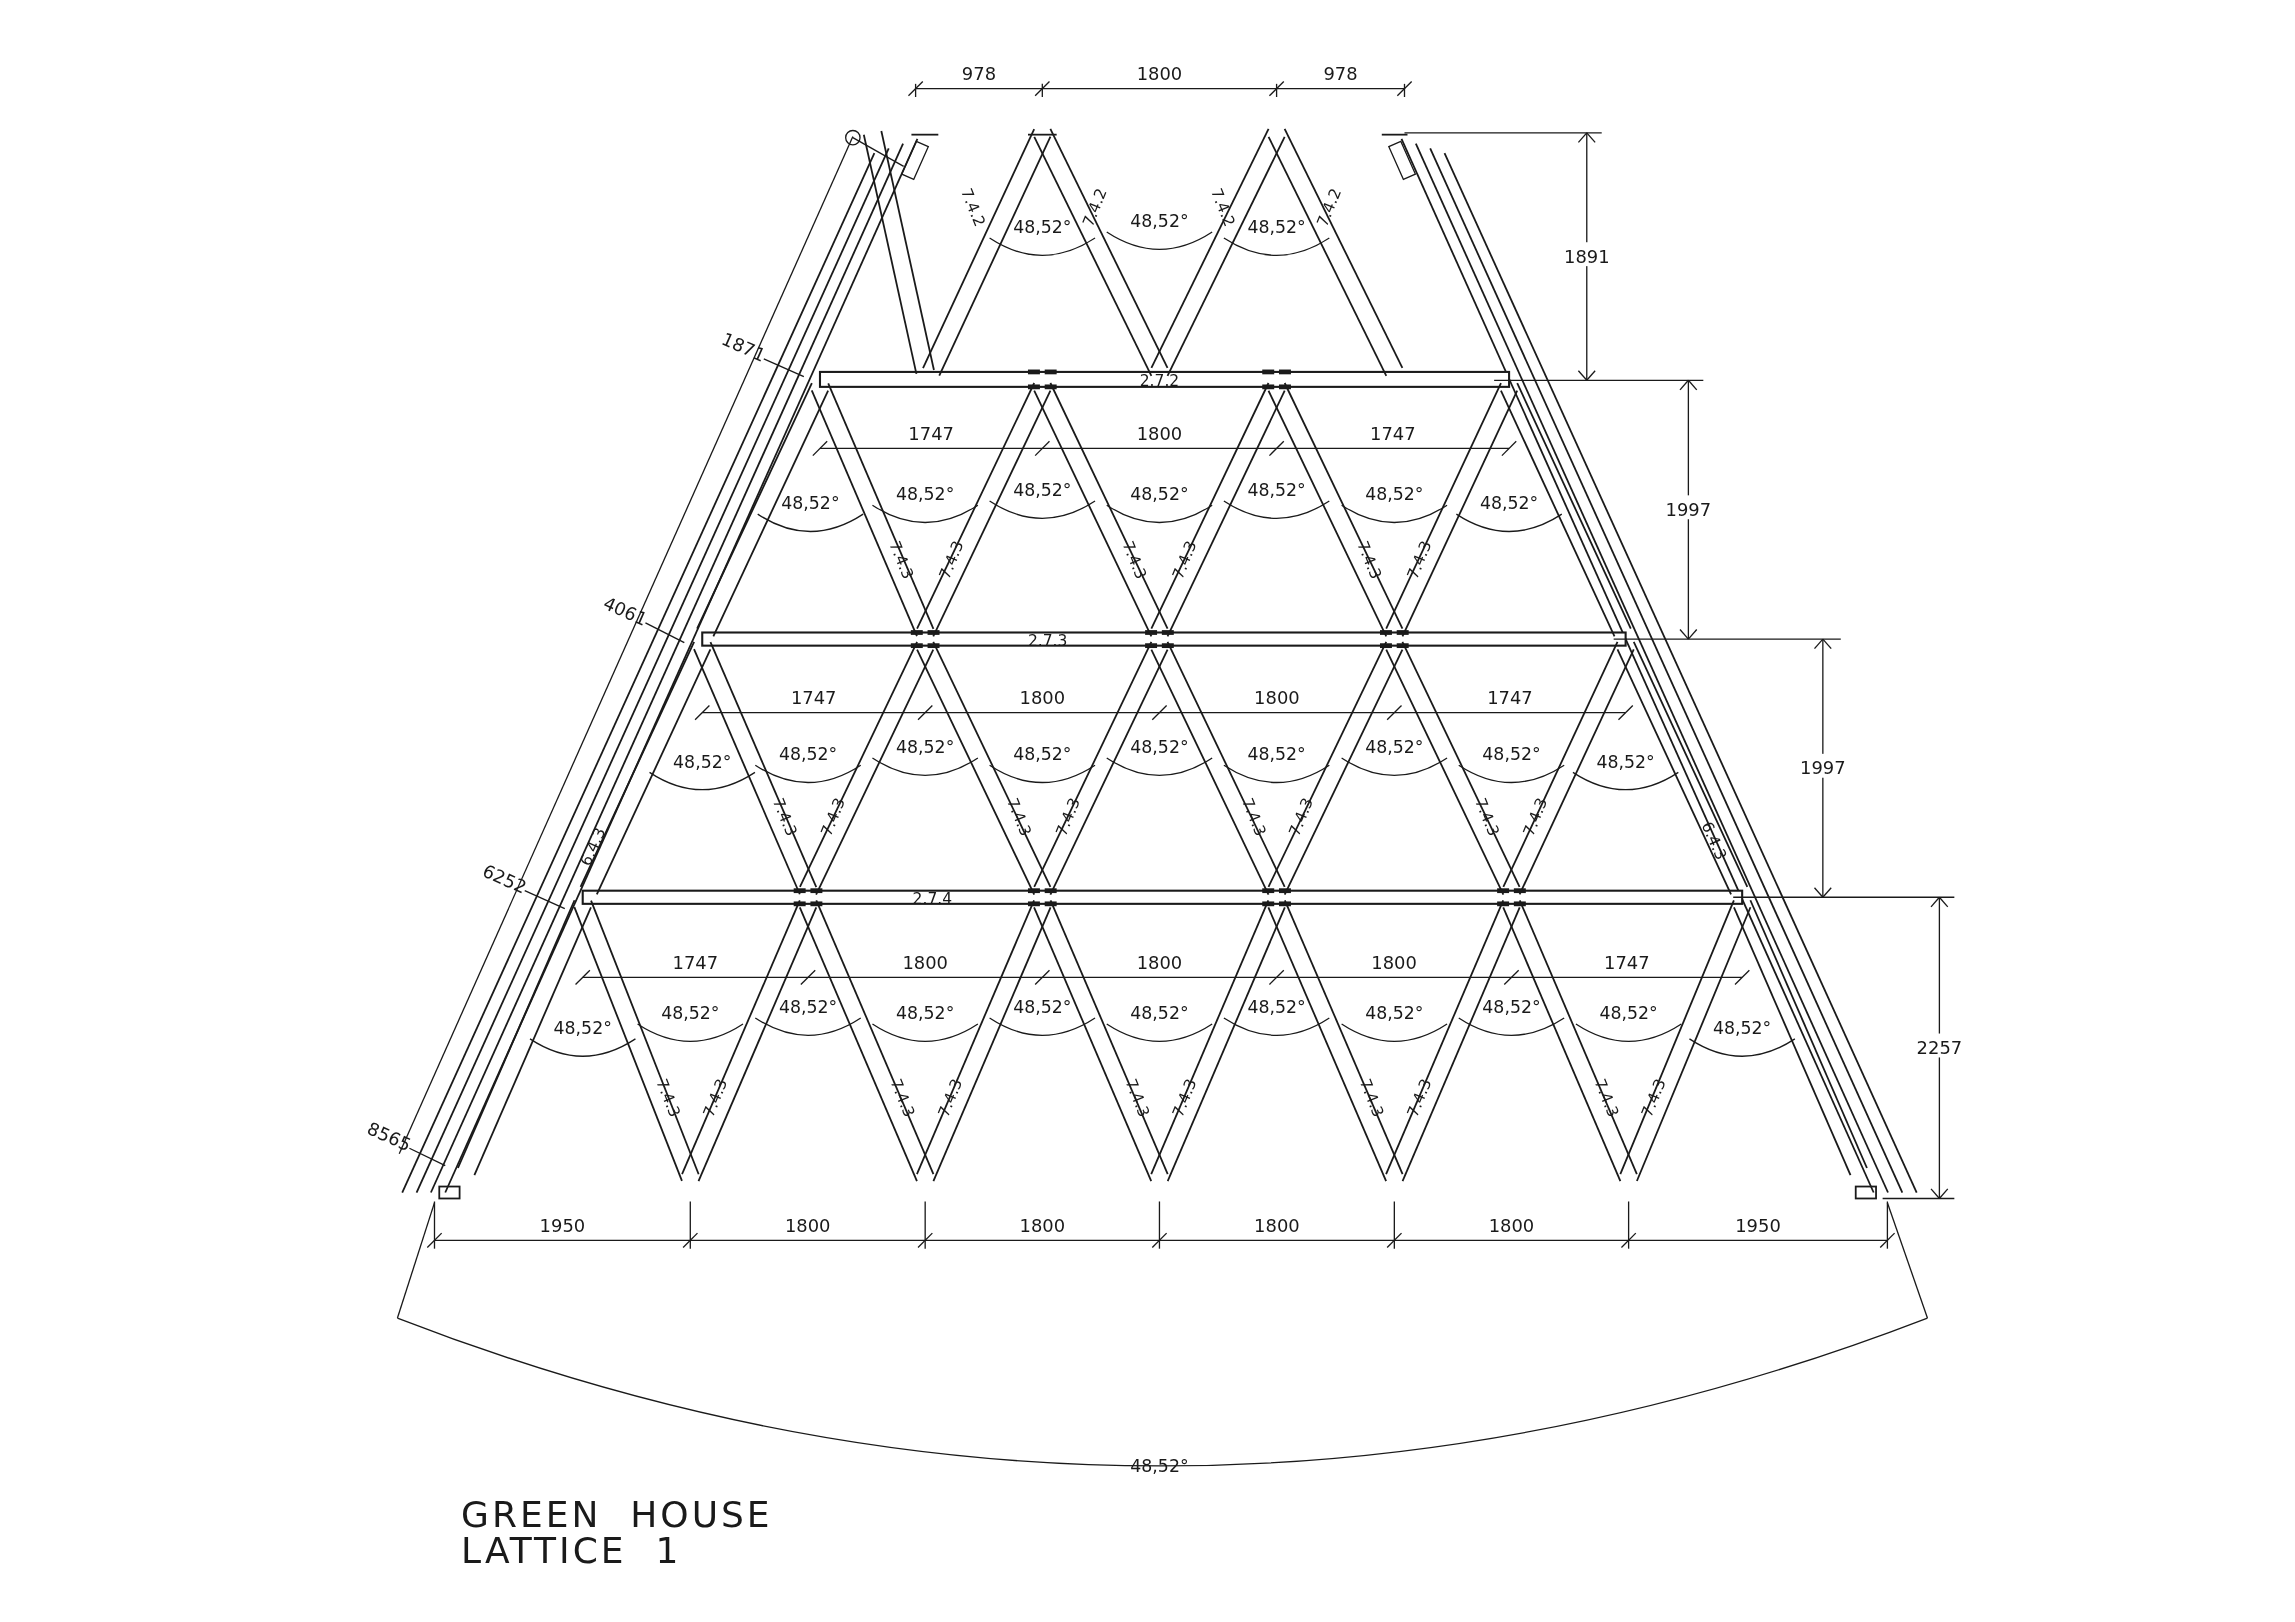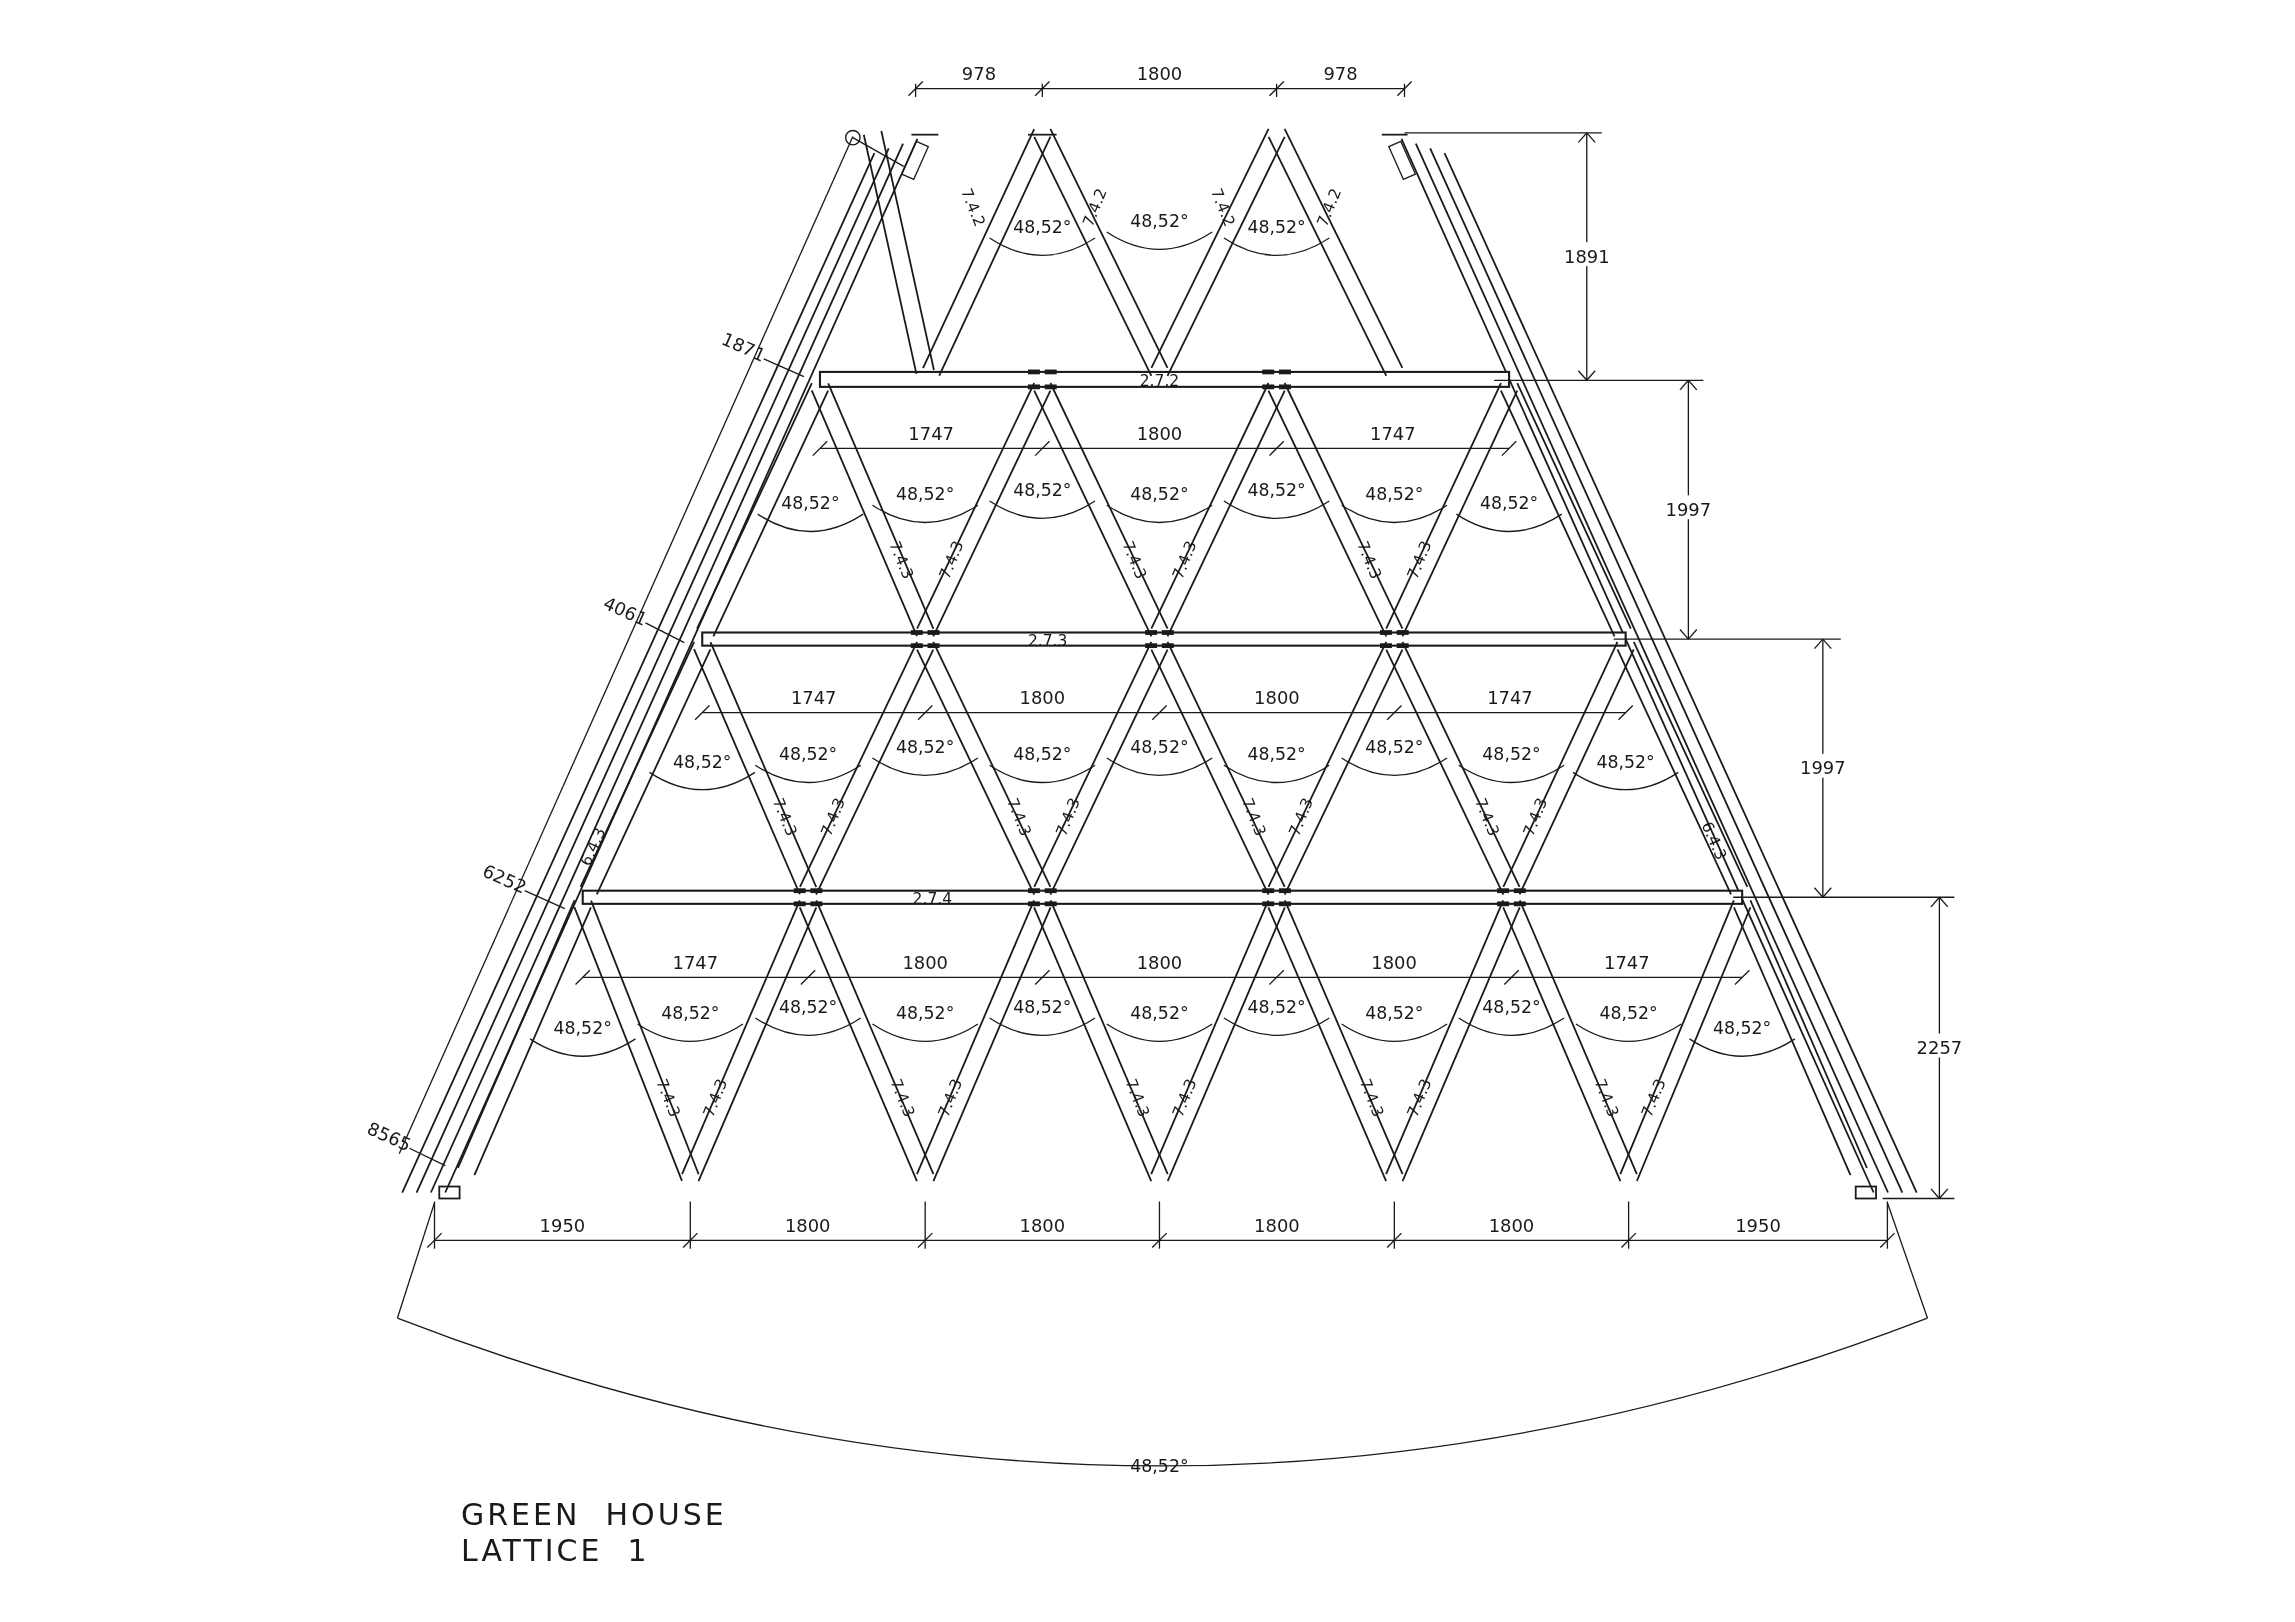--- a/index.html
+++ b/index.html
@@ -6,21 +6,21 @@
   body { width:2295px; height:1623px; position:relative; overflow:hidden; font-family:"DejaVu Sans", sans-serif; }
   #drawing { position:absolute; left:0; top:0; width:2295px; height:1623px; }
   #drawing .ln { stroke:#1a1a1a; stroke-width:3; fill:none; }
   #drawing .thin { stroke:#1a1a1a; stroke-width:2.2; fill:none; }
   #drawing .beam { stroke:#1a1a1a; stroke-width:3.5; fill:#ffffff; }
   #drawing .blk { fill:#1a1a1a; stroke:none; }
   #drawing text { font-family:"DejaVu Sans", sans-serif; fill:#1a1a1a; }
   #drawing .dim { font-size:30px; }
   #drawing .ang { font-size:29px; }
   #drawing .mem { font-size:26px; }
-  .title-block { position:absolute; left:461px; top:1497px; font-family:"DejaVu Sans", sans-serif; color:#1a1a1a; font-size:30px; line-height:36px; letter-spacing:3px; font-weight:normal; }
+  .title-block { position:absolute; left:461px; top:1497px; font-family:"DejaVu Sans", sans-serif; color:#1a1a1a; font-size:36px; line-height:36px; letter-spacing:3px; font-weight:normal; }
   .title-block div { white-space:pre; }
 </style>
 </head>
 <body>
 
 <svg id="drawing" viewBox="0 0 3840 2715" xmlns="http://www.w3.org/2000/svg">
   <g id="g-structure">
       <line x1="1535" y1="232" x2="745" y2="1995" class="ln"></line>
       <line x1="1511" y1="240" x2="721" y2="1995" class="ln"></line>
       <line x1="1487" y1="248" x2="697" y2="1995" class="ln"></line>

